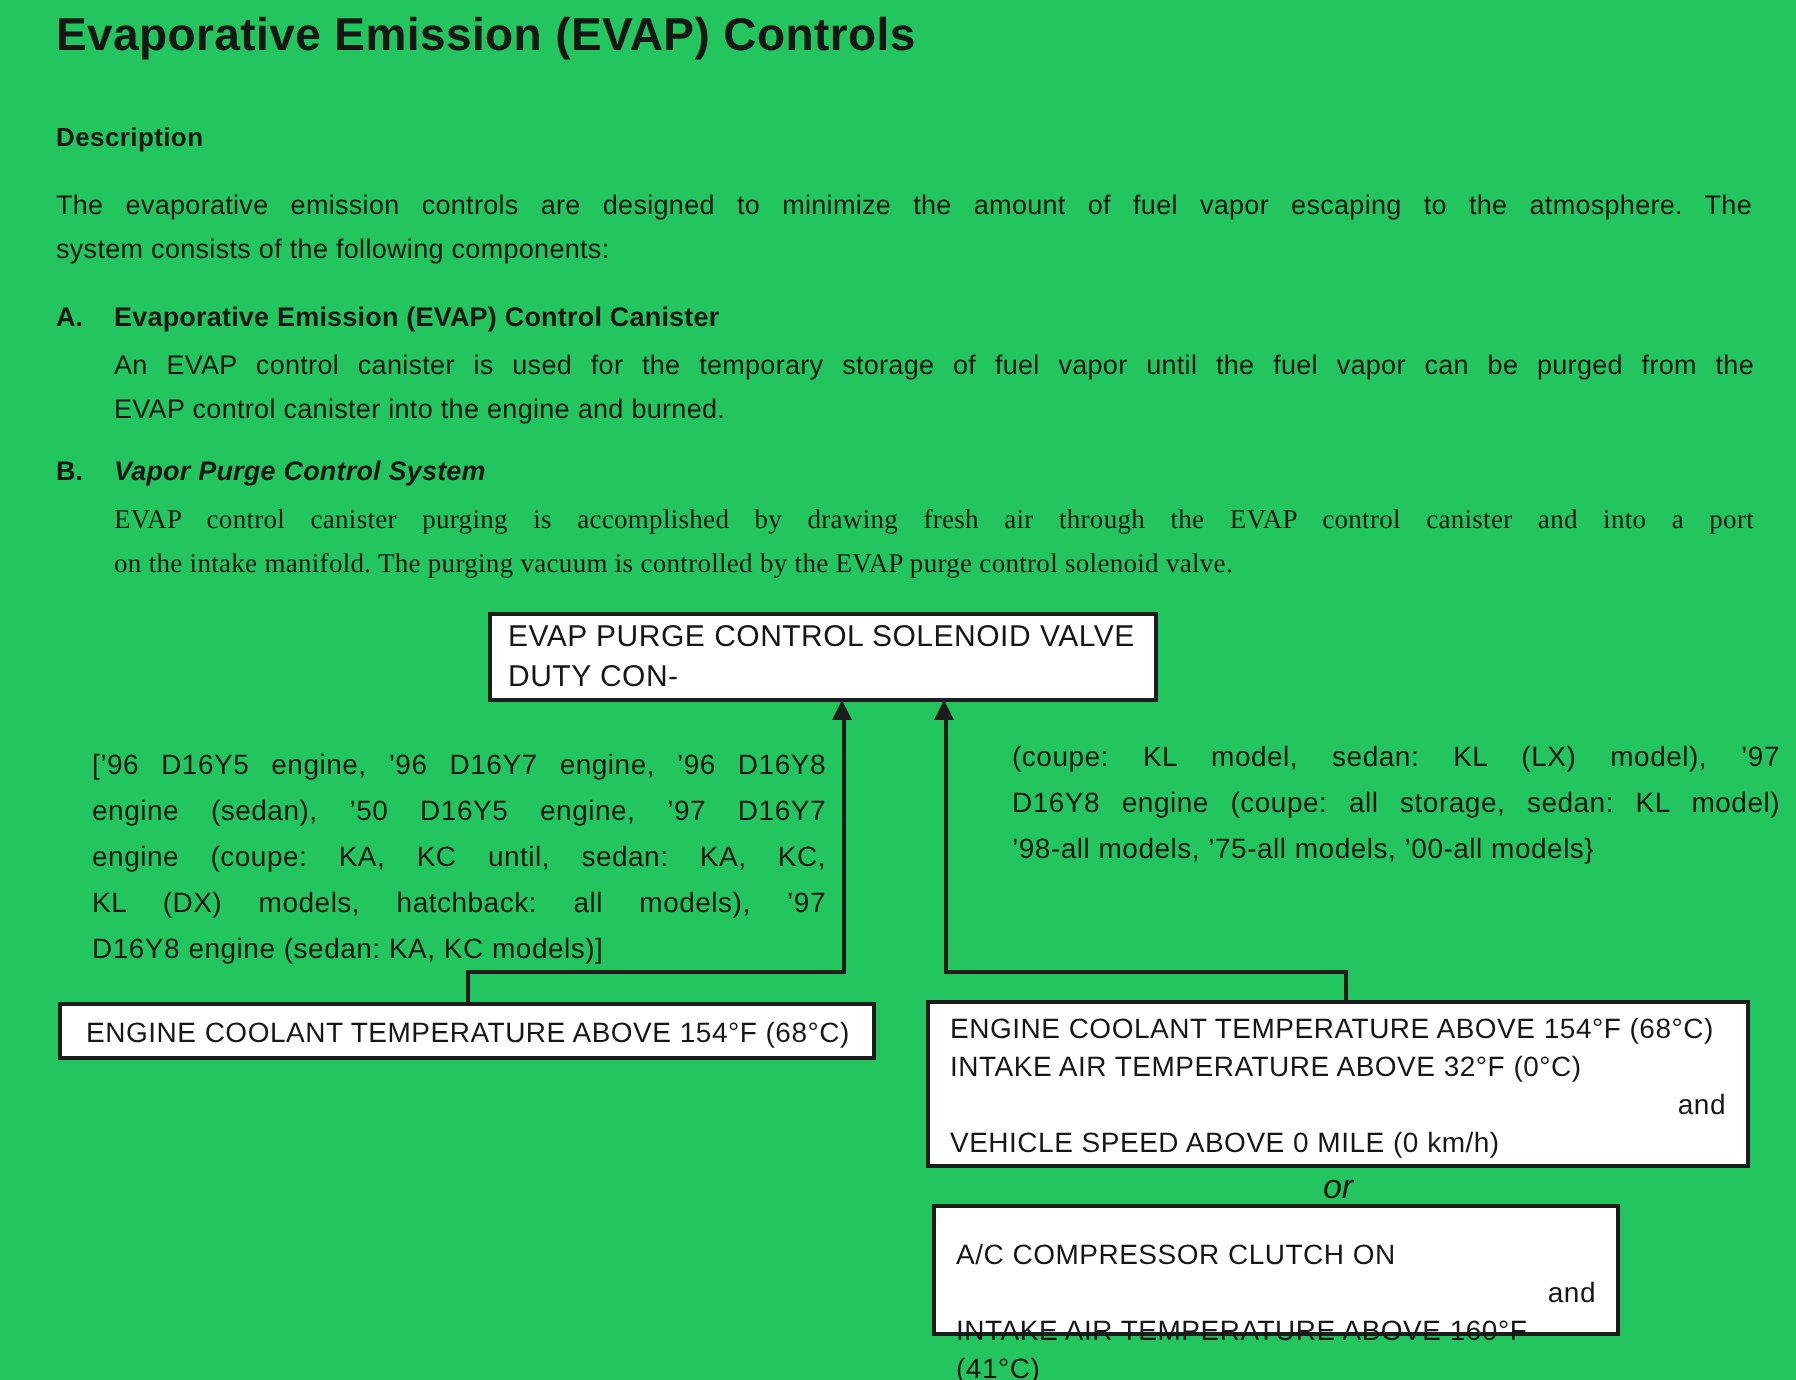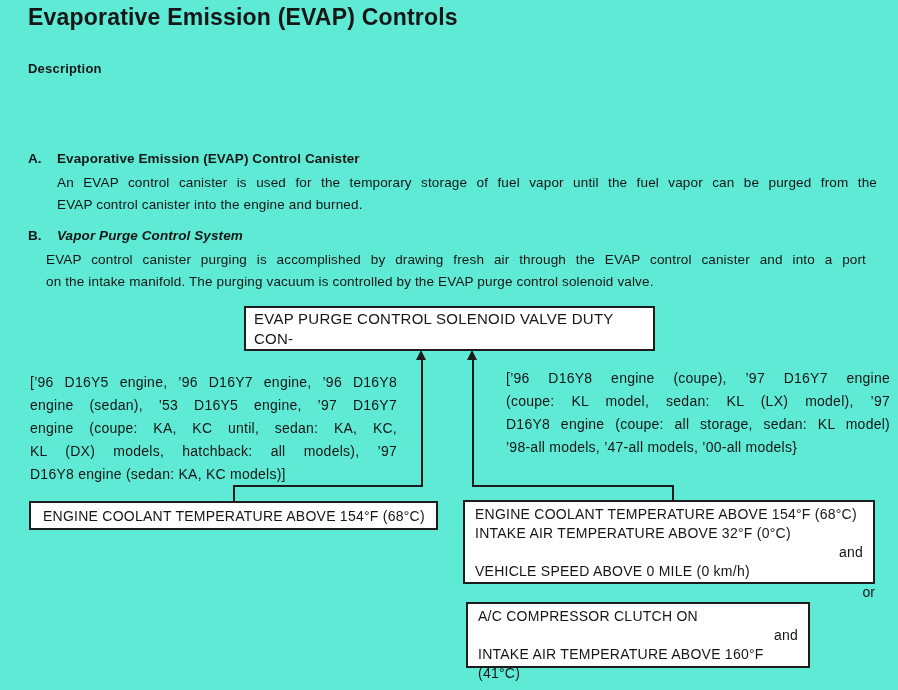--- a/index.html
+++ b/index.html
@@ -1,87 +1,90 @@
 <!DOCTYPE html>
 <html><head>
 <meta charset="utf-8">
 <style>
   html,body { margin:0; padding:0; background:#ffffff; }
   .page {
-    position:relative; width:898px; height:690px; background:#5eead4;
+    position:relative; width:898px; height:690px; background:#22c55e;
     font-family:"Liberation Sans", sans-serif; color:#161616; overflow:hidden;
   }
   .abs { position:absolute; }
   .title { left:28px; top:4px; font-size:23px; font-weight:bold; letter-spacing:0.2px; }
   .desc-h { left:28px; top:61px; font-size:13px; font-weight:bold; letter-spacing:0.2px;text-align:right; }
   .body-txt { font-size:13.5px; line-height:22px; letter-spacing:0.15px; }
   .jl { text-align:justify; text-align-last:justify; }
   .sec-label { font-weight:bold; font-size:13.5px; }
   .sec-head { font-weight:bold; font-size:13.5px; letter-spacing:0.1px; }
   .box {
     border:2px solid #1c1c1c; box-sizing:border-box; background:#ffffff;
     font-size:14px; letter-spacing:0.25px; color:#161616;
   }
-  .top-box { left:244px; top:306px; width:411px; height:45px; font-size:15px;
+  .top-box { left:244px; top:306px; width:335px; height:45px; font-size:15px;
     line-height:20px; padding:1px 8px; }
   .left-box { left:29px; top:501px; width:409px; height:29px; display:flex;
     align-items:center; padding-left:12px; }
   .right-box { left:463px; top:500px; width:412px; height:84px; padding:3px 10px;
     line-height:19px; }
-  .bottom-box { left:466px; top:602px; width:344px; height:66px; padding:3px 10px;
+  .bottom-box { left:466px; top:602px; width:344px; height:66px; padding:14px 10px;
     line-height:19px; }
   .note { font-size:14px; line-height:23px; letter-spacing:0.25px; }
-  .left-note { left:30px; top:371px; width:367px; }
+  .left-note { left:46px; top:371px; width:367px; }
   .right-note { left:506px; top:367px; width:384px; }
   .vline, .hline { background:#1c1c1c; }
   .arrowhead { width:0; height:0; border-left:5px solid transparent;
     border-right:5px solid transparent; border-bottom:10px solid #1c1c1c; }
   .center { text-align:right; }
-  .or-label { left:463px; top:584px; width:412px; text-align:right; font-size:14px; }
+  .or-label { left:463px; top:584px; width:412px; text-align:center; font-size:17px;font-style:italic; }
 </style>
 </head>
 <body>
 
 <div class="page">
 
   <div class="abs title">Evaporative Emission (EVAP) Controls</div>
   <div class="abs desc-h">Description</div>
 
+  <div class="abs body-txt" style="left:28px; top:92px; width:848px;">
+    <div class="jl">The evaporative emission controls are designed to minimize the amount of fuel vapor escaping to the atmosphere. The</div>
+    <div>system consists of the following components:</div>
+  </div>
 
   <div class="abs sec-label" style="left:28px; top:151px;">A.</div>
   <div class="abs body-txt" style="left:57px; top:172px; width:820px;">
     <div class="jl">An EVAP control canister is used for the temporary storage of fuel vapor until the fuel vapor can be purged from the</div>
     <div>EVAP control canister into the engine and burned.</div>
   </div>
   <div class="abs sec-head" style="left:57px; top:151px;">Evaporative Emission (EVAP) Control Canister</div>
 
   <div class="abs sec-label" style="left:28px; top:228px;">B.</div>
   <div class="abs sec-head" style="left:57px; top:228px;font-style:italic;">Vapor Purge Control System</div>
-  <div class="abs body-txt" style="left:46px; top:249px; width:820px;">
+  <div class="abs body-txt" style="left:57px; top:249px; width:820px;font-family:Liberation Serif, serif;">
     <div class="jl">EVAP control canister purging is accomplished by drawing fresh air through the EVAP control canister and into a port</div>
     <div>on the intake manifold. The purging vacuum is controlled by the EVAP purge control solenoid valve.</div>
   </div>
 
   <div class="abs box top-box">
     <div>EVAP PURGE CONTROL SOLENOID VALVE DUTY CON-</div>
   </div>
 
   <div class="abs note left-note">
     <div class="jl">[’96 D16Y5 engine, ’96 D16Y7 engine, ’96 D16Y8</div>
-    <div class="jl">engine (sedan), ’53 D16Y5 engine, ’97 D16Y7</div>
+    <div class="jl">engine (sedan), ’50 D16Y5 engine, ’97 D16Y7</div>
     <div class="jl">engine (coupe: KA, KC until, sedan: KA, KC,</div>
     <div class="jl">KL (DX) models, hatchback: all models), ’97</div>
     <div>D16Y8 engine (sedan: KA, KC models)]</div>
   </div>
 
   <div class="abs note right-note">
-    <div class="jl">[’96 D16Y8 engine (coupe), ’97 D16Y7 engine</div>
     <div class="jl">(coupe: KL model, sedan: KL (LX) model), ’97</div>
     <div class="jl">D16Y8 engine (coupe: all storage, sedan: KL model)</div>
-    <div>’98-all models, ’47-all models, ’00-all models}</div>
+    <div>’98-all models, ’75-all models, ’00-all models}</div>
   </div>
 
   <div class="abs arrowhead" style="left:416px; top:350px;"></div>
   <div class="abs vline" style="left:421px; top:359px; width:2px; height:128px;"></div>
   <div class="abs arrowhead" style="left:467px; top:350px;"></div>
   <div class="abs vline" style="left:472px; top:359px; width:2px; height:128px;"></div>
 
   <div class="abs hline" style="left:233px; top:485px; width:190px; height:2px;"></div>
   <div class="abs vline" style="left:233px; top:485px; width:2px; height:17px;"></div>
 

